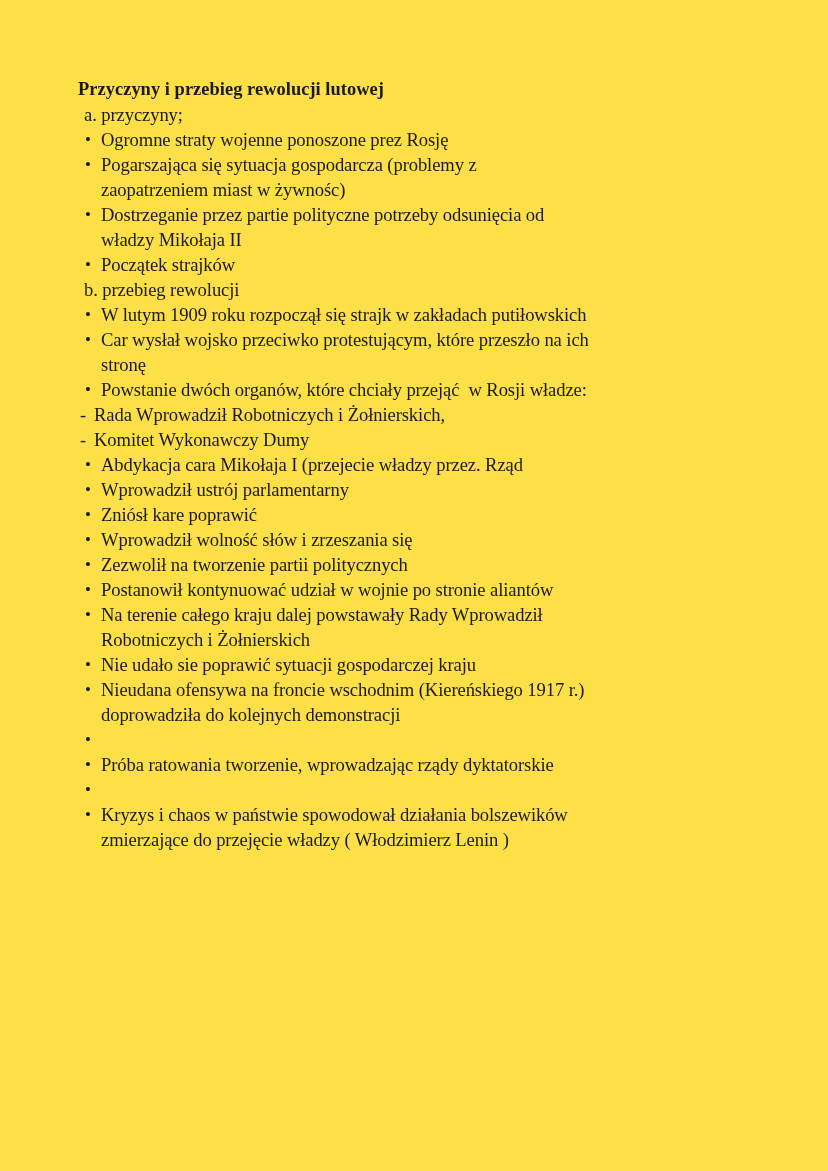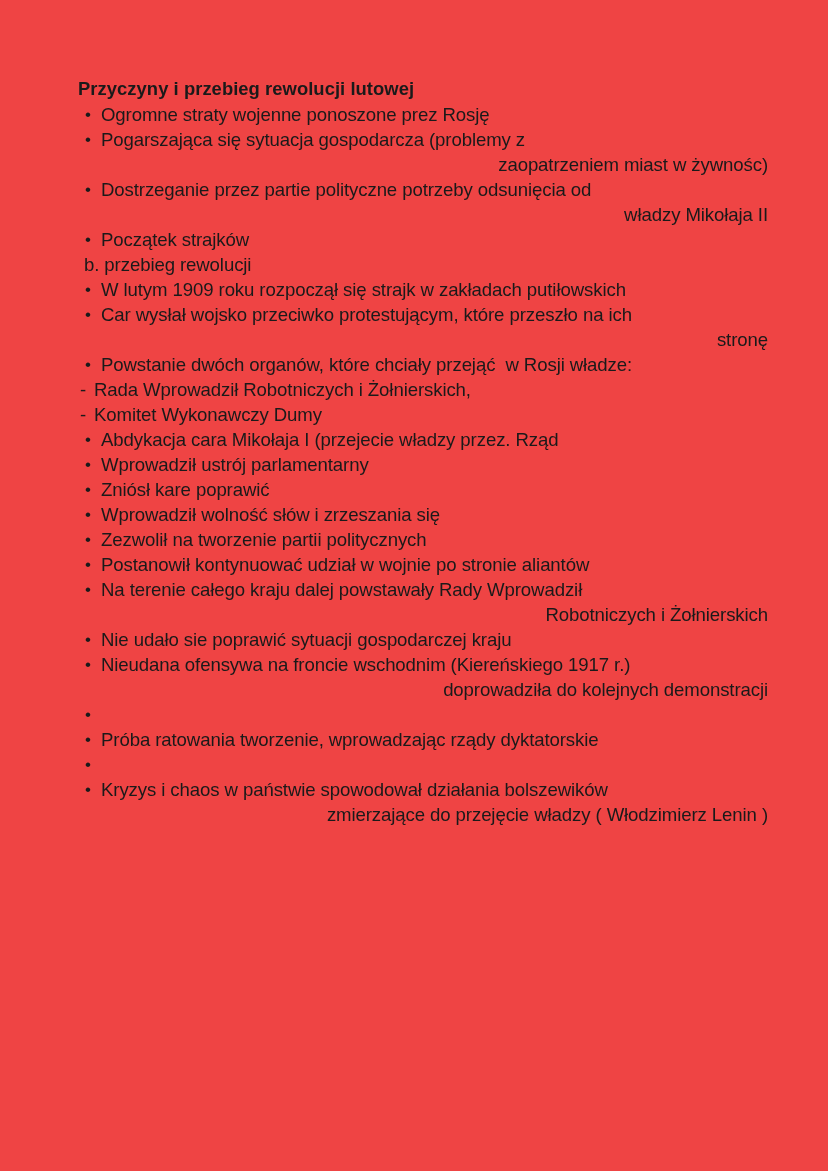--- a/index.html
+++ b/index.html
@@ -4,23 +4,23 @@
 <style>
   html, body {
     margin: 0;
     padding: 0;
     background: #ffffff;
   }
   .page {
     position: relative;
     width: 828px;
     height: 1171px;
-    background: #ef4444;
+    background: #fde047;
     overflow: hidden;
-    font-family: Liberation Sans, sans-serif;
+    font-family: Liberation Serif, serif;
     color: #1a1a1a;
     -webkit-font-smoothing: antialiased;
   }
   .content {
     position: absolute;
     left: 78px;
     top: 76px;
     width: 690px;
   }
 
@@ -63,21 +63,20 @@
     line-height: 25px;
   }
   .bullet > .txt {
     display: block;
     white-space: pre-wrap;
   }
   
   .cont {
     margin-left: 23px;
     white-space: pre-wrap;
-    text-align: right;
   }
   
   .dash {
     position: relative;
     padding-left: 14px;
     margin-left: 2px;
   }
   .dash > .marker {
     position: absolute;
     left: 0;
@@ -94,20 +93,21 @@
   .bullet.empty > .txt {
     min-height: 25px;
   }
 </style>
 </head>
 <body>
 
 <div class="page">
   <div class="content">
       <div class="line heading">Przyczyny i przebieg rewolucji lutowej</div>
+      <div class="line sublabel">a. przyczyny;</div>
       <div class="line bullet"><span class="marker">•</span><span class="txt">Ogromne straty wojenne ponoszone prez Rosję</span></div>
       <div class="line bullet"><span class="marker">•</span><span class="txt">Pogarszająca się sytuacja gospodarcza (problemy z</span></div>
       <div class="line cont">zaopatrzeniem miast w żywnośc)</div>
       <div class="line bullet"><span class="marker">•</span><span class="txt">Dostrzeganie przez partie polityczne potrzeby odsunięcia od</span></div>
       <div class="line cont">władzy Mikołaja II</div>
       <div class="line bullet"><span class="marker">•</span><span class="txt">Początek strajków</span></div>
       <div class="line sublabel">b. przebieg rewolucji</div>
       <div class="line bullet"><span class="marker">•</span><span class="txt">W lutym 1909 roku rozpoczął się strajk w zakładach putiłowskich</span></div>
       <div class="line bullet"><span class="marker">•</span><span class="txt">Car wysłał wojsko przeciwko protestującym, które przeszło na ich</span></div>
       <div class="line cont">stronę</div>

